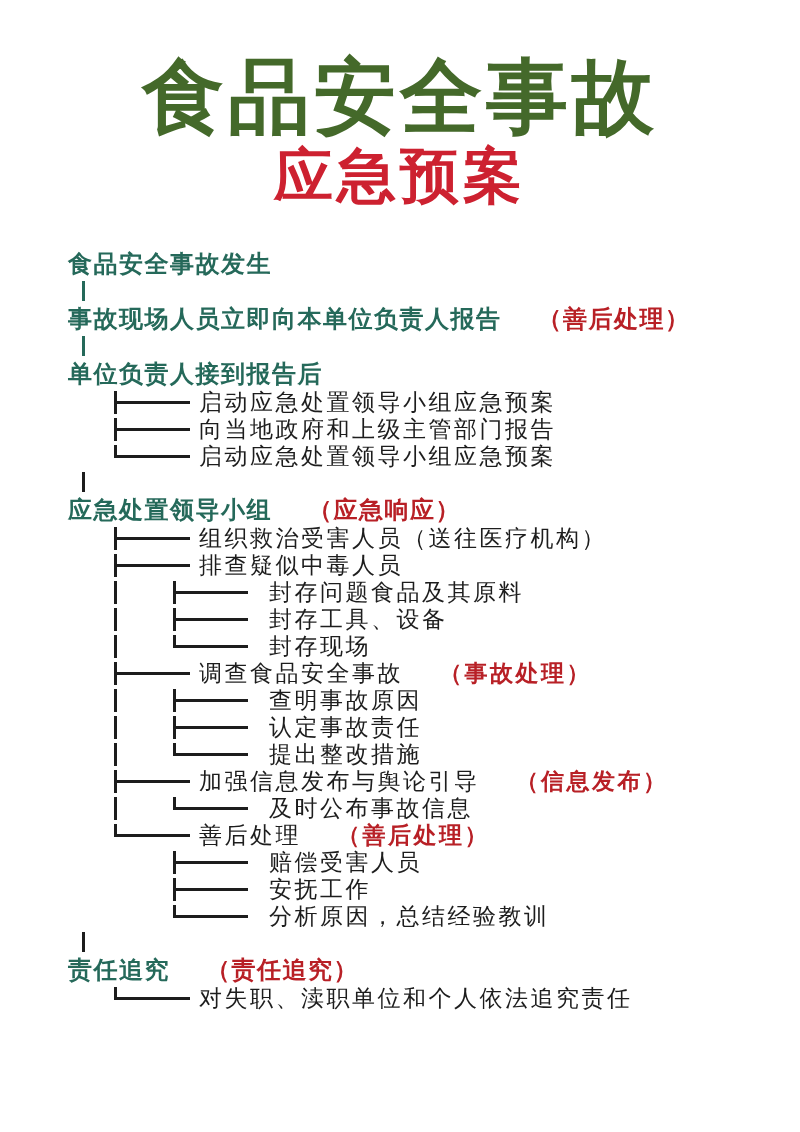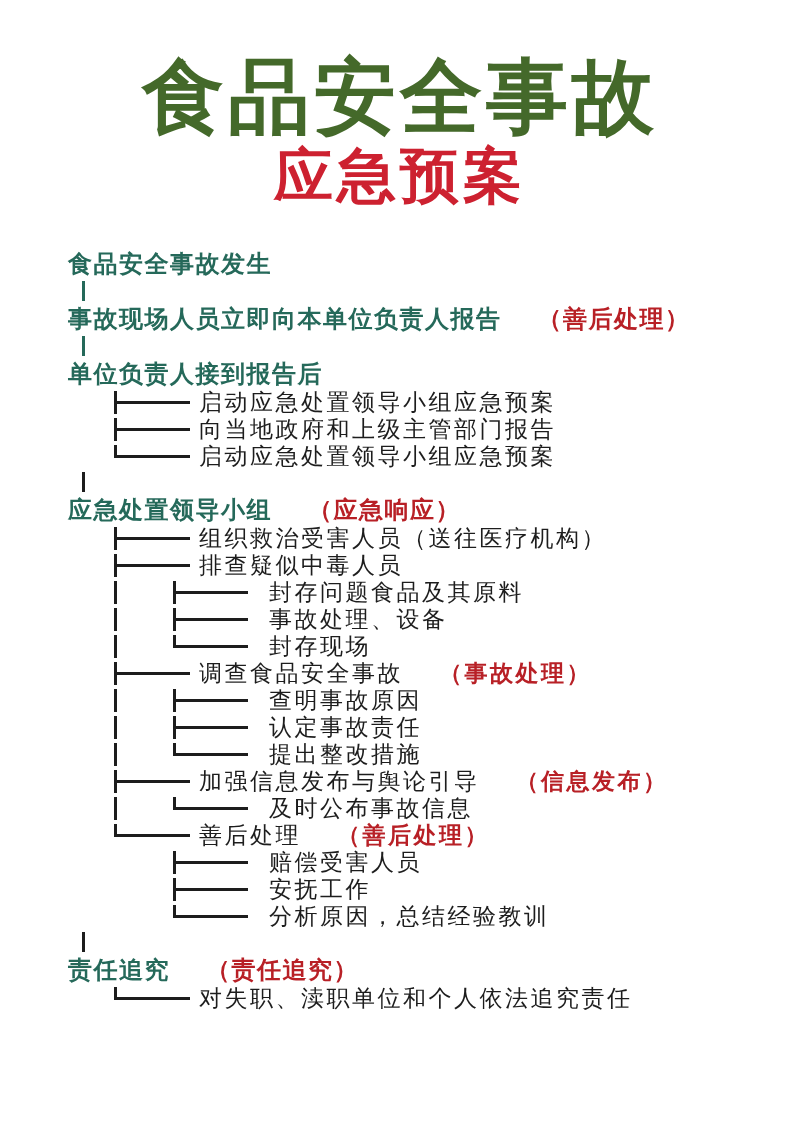--- a/index.html
+++ b/index.html
@@ -140,21 +140,21 @@
           <span class="h"></span>
         </span>
         <span class="txt">封存问题食品及其原料</span>
       </div>
       <div class="row item lv2">
         <span class="lead"></span>
         <span class="joint tee">
           <span class="v"></span>
           <span class="h"></span>
         </span>
-        <span class="txt">事故处理、设备</span>
+        <span class="txt">封存工具、设备</span>
       </div>
       <div class="row item lv2">
         <span class="lead"></span>
         <span class="joint elbow">
           <span class="v"></span>
           <span class="h"></span>
         </span>
         <span class="txt">封存现场</span>
       </div>
       <div class="row item lv1">

